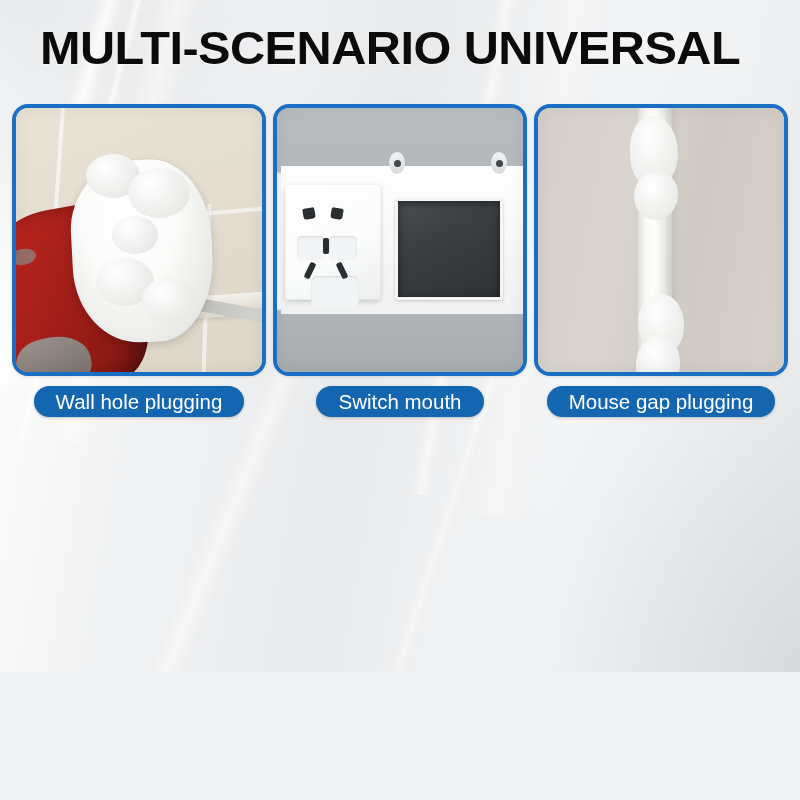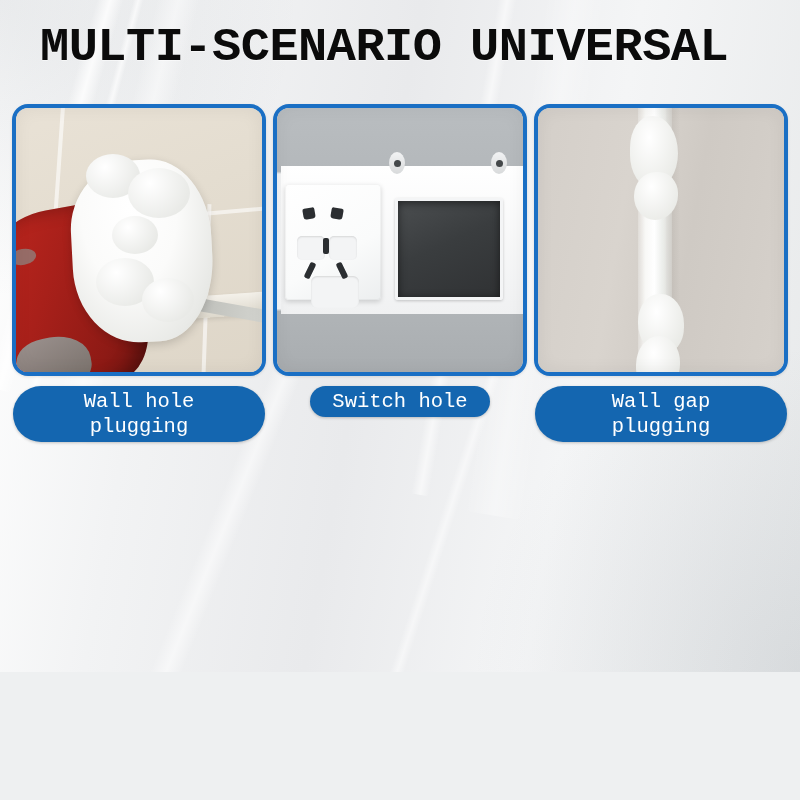--- a/index.html
+++ b/index.html
@@ -19,21 +19,20 @@
 
   
   #poster {
     position: absolute;
     inset: 0;
     width: 800px;
     height: 672px;
     background:
       linear-gradient(100deg, #ffffff 0%, #f2f3f4 22%, #e9eaec 46%, #f4f5f6 70%, #e7e9ea 100%);
     overflow: hidden;
-    font-family: Liberation Mono, monospace;
   }
   .swoosh {
     position: absolute;
     background: linear-gradient(90deg, rgba(255,255,255,0) 0%, rgba(255,255,255,.95) 50%, rgba(255,255,255,0) 100%);
     pointer-events: none;
   }
   .sw1 { left: 60px;  top: -140px; width: 26px;  height: 540px; transform: rotate(16deg); opacity: .85; }
   .sw2 { left: 96px;  top: -170px; width: 10px;  height: 620px; transform: rotate(15deg); opacity: .7; }
   .sw3 { left: 120px; top: -150px; width: 42px;  height: 600px; transform: rotate(14deg); opacity: .5; }
   .sw4 { left: 470px; top: -180px; width: 18px;  height: 680px; transform: rotate(10deg); opacity: .6; }
@@ -414,34 +413,34 @@
             <div class="hole h-r"></div>
             <div class="hole h-top"></div>
             <div class="hole h-bl"></div>
             <div class="hole h-br"></div>
           </div>
           <div class="box"></div>
           <div class="tab left"></div>
           <div class="tab right"></div>
         </div>
       </div>
-      <div class="pill">Switch hole</div>
+      <div class="pill">Switch mouth</div>
     </div>
 
 
     <div class="card row2">
       <div class="photo">
         <div class="scene s5">
           <div class="crack"></div>
           <div class="shadow5"></div>
           <div class="bead"></div>
           <div class="lump l1"></div>
           <div class="lump l2"></div>
           <div class="lump l3"></div>
           <div class="lump l4"></div>
         </div>
       </div>
-      <div class="pill">Wall gap plugging</div>
+      <div class="pill">Mouse gap plugging</div>
     </div>
 
 
   </div>
 </div>
 
 </body></html>

